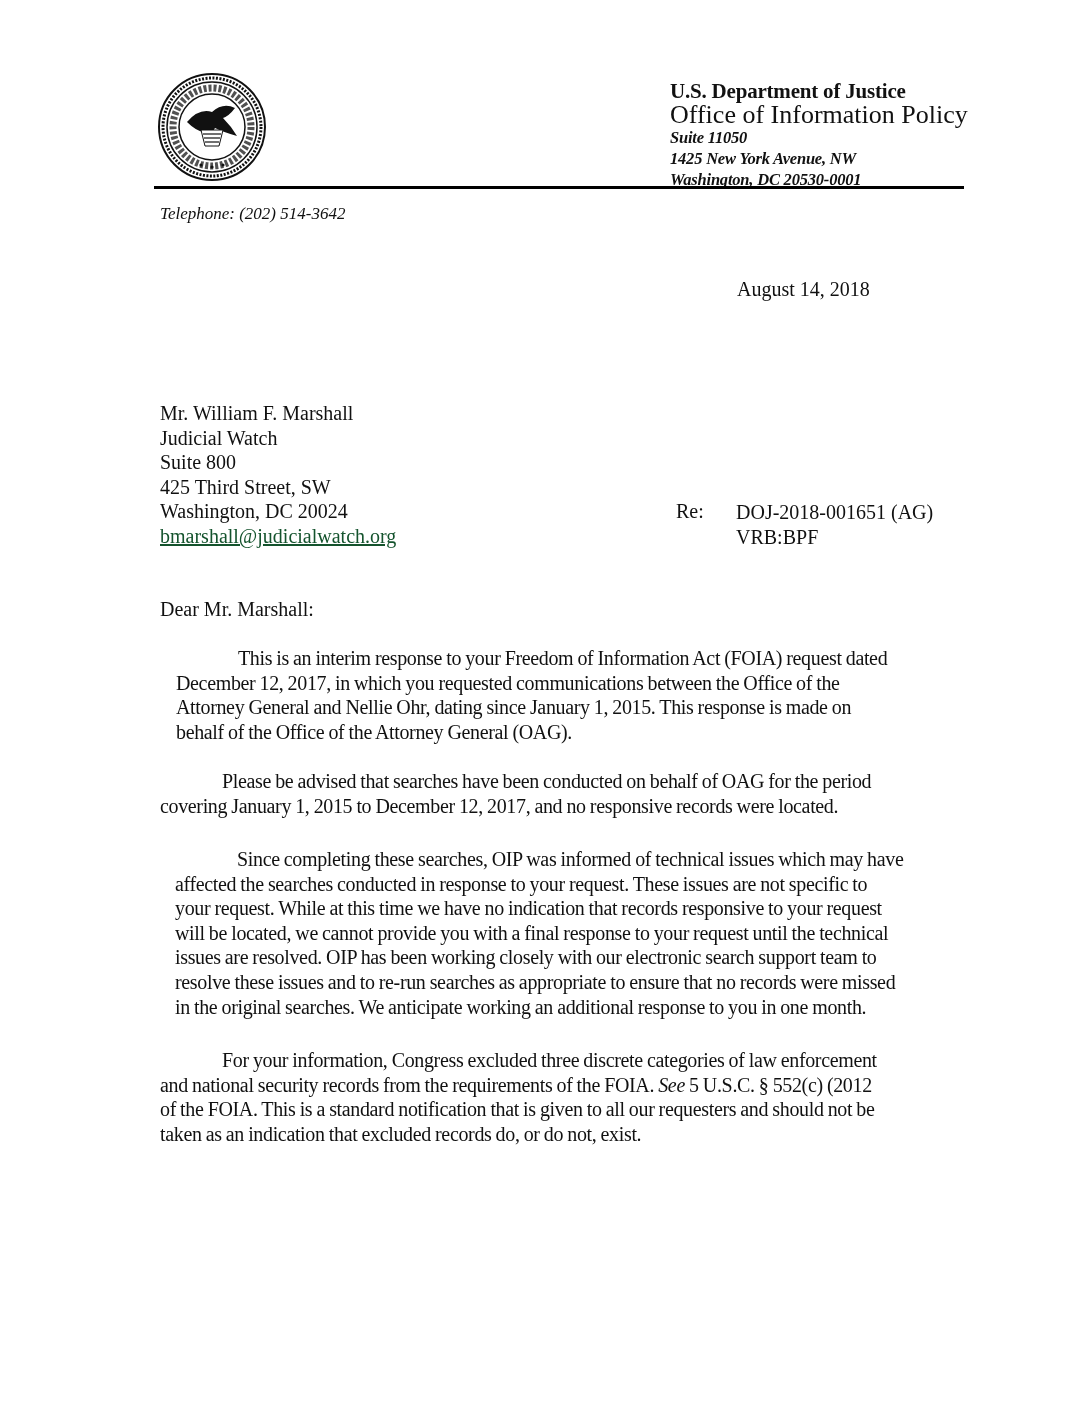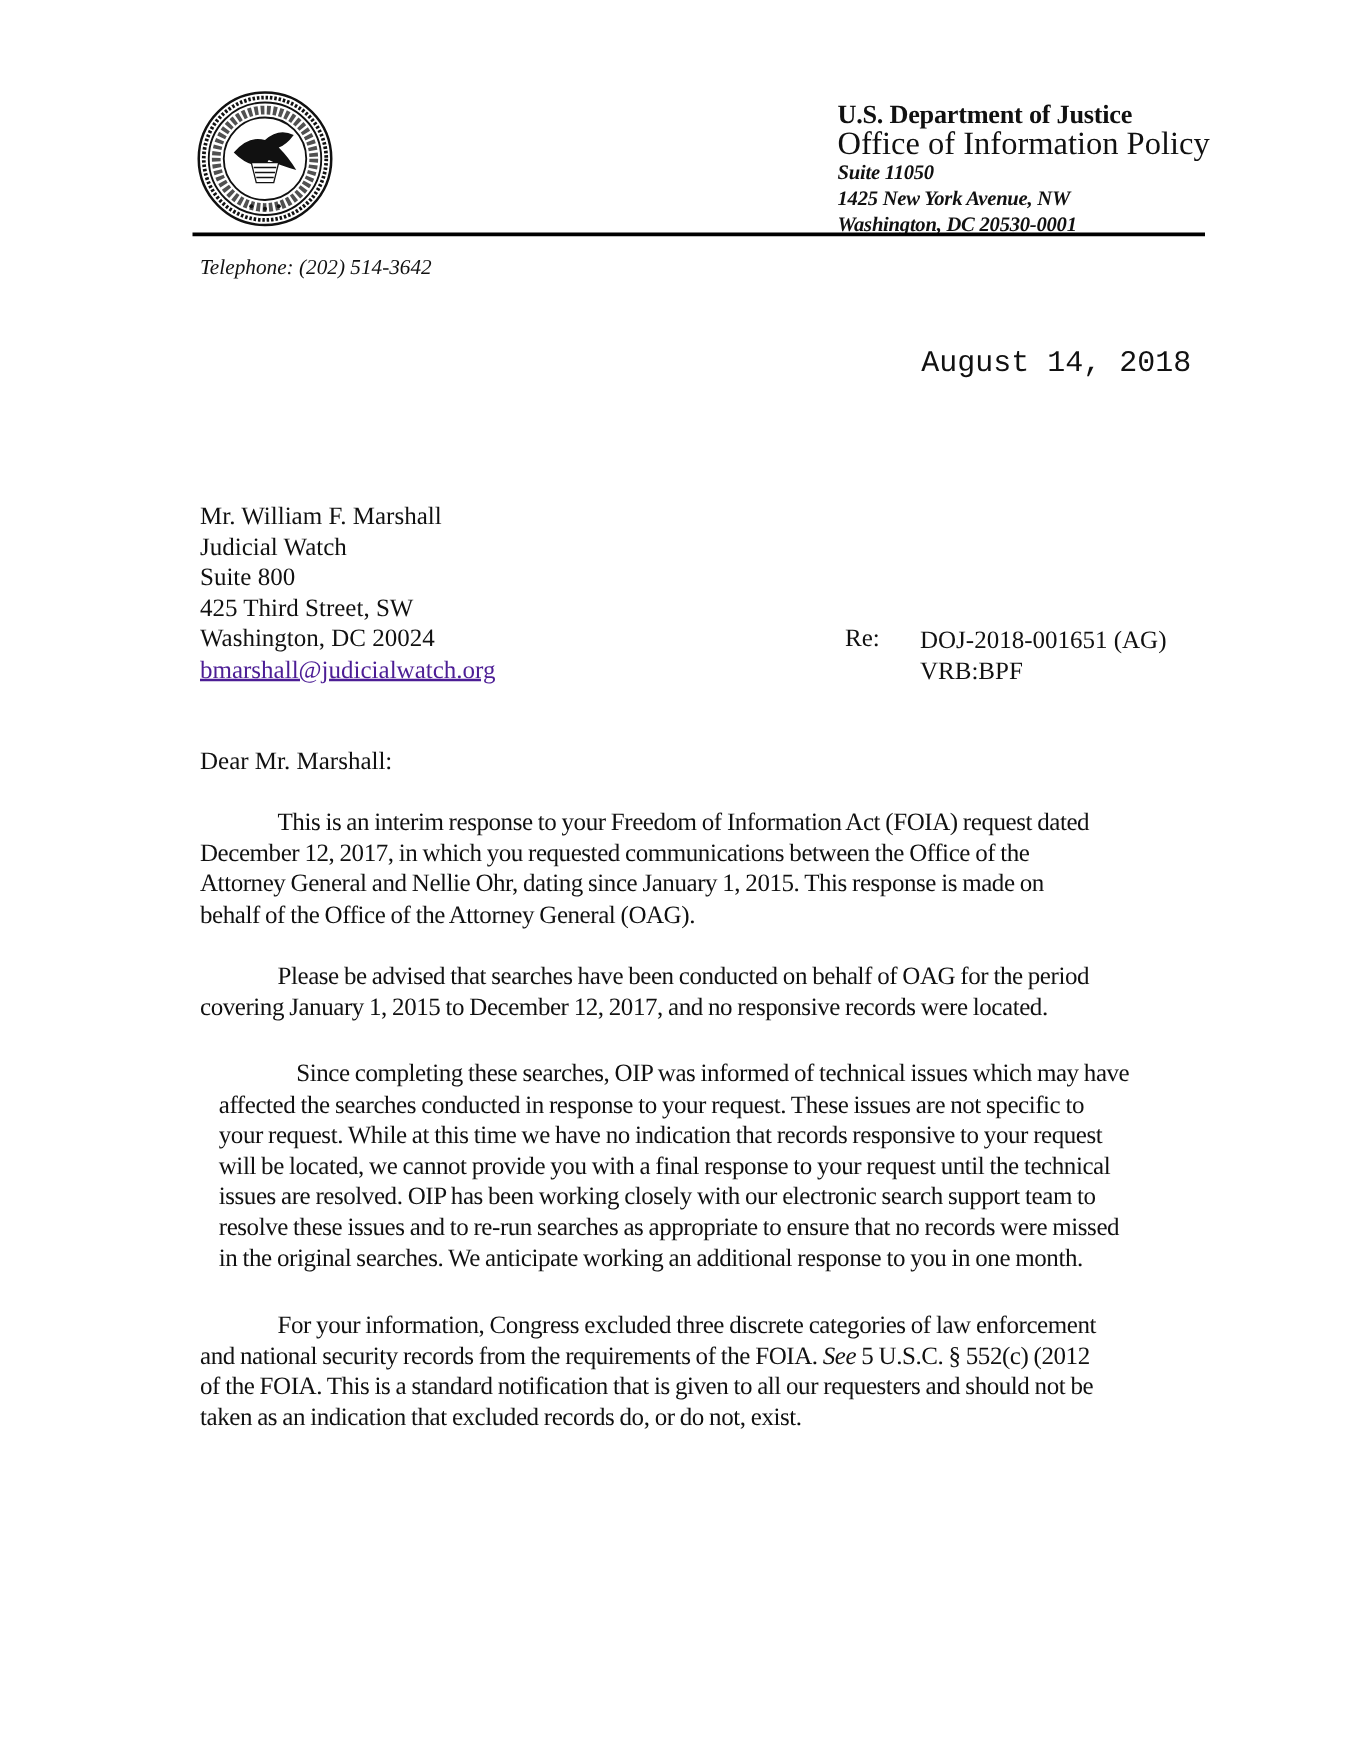--- a/index.html
+++ b/index.html
@@ -34,31 +34,30 @@
       width: 810px; height: 3px;
       background: #000000;
     }
     .telephone {
       left: 160px; top: 204px;
       font-style: italic;
       font-size: 17px;
     }
     .date {
       left: 737px; top: 278px;
-      font-size: 24px;
-      font-family: Liberation Mono, monospace;
+      font-size: 20px;
     }
     .address {
       left: 160px; top: 401px;
       font-size: 20px;
       line-height: 24.6px;
     }
     .address div { white-space: nowrap; }
     .email {
-      color: #4c1d95;
+      color: #14532d;
       text-decoration: underline;
       cursor: pointer;
     }
     .re-label {
       left: 676px; top: 500px;
       font-size: 20px;
     }
     .re-block {
       left: 736px; top: 500px;
       font-size: 20px;
@@ -71,21 +70,21 @@
     .body-text {
       left: 160px;
       width: 816px;
       font-size: 20px;
       line-height: 24.6px;
       text-align: left;
       letter-spacing: -0.35px;
       word-spacing: -0.5px;
     }
     .indent { display: inline-block; width: 62px; }
-    .p1 { top: 646px; }
+    .p1 { top: 646px; margin-left: 16px; }
     .p2 { top: 769px; }
     .p3 { top: 847px; margin-left: 15px; }
     .p4 { top: 1048px; }
     .line { display: block; white-space: nowrap; }
     .ital { font-style: italic; }
   </style>
 </head>
 <body>
 
 <div class="abs seal" title="Department of Justice seal">

